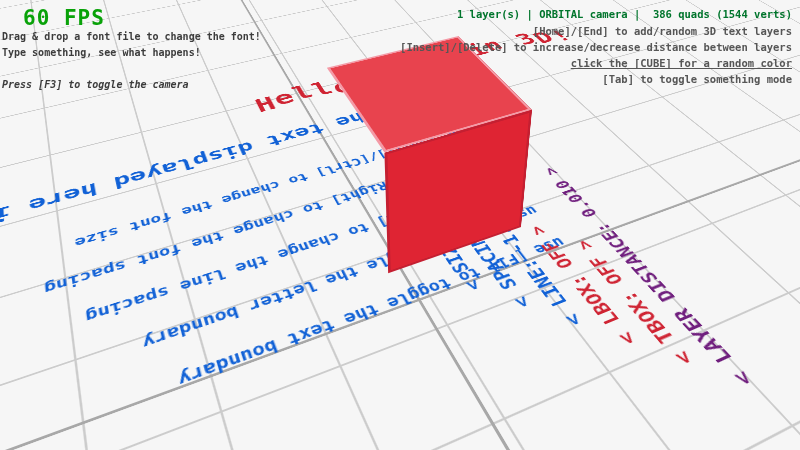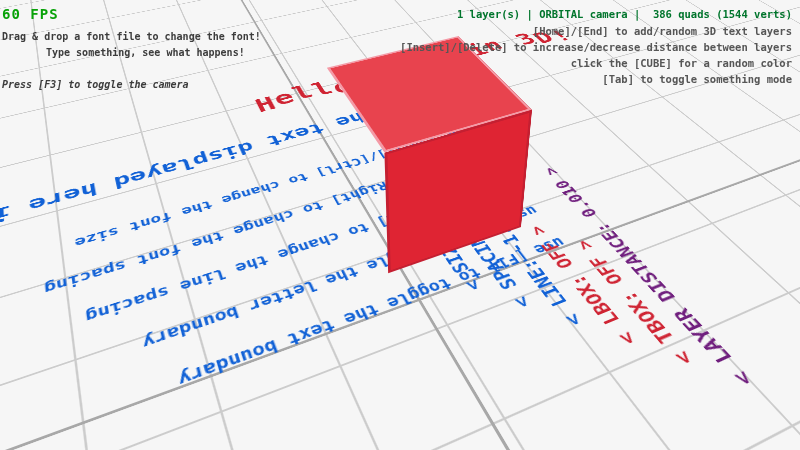--- a/index.html
+++ b/index.html
@@ -25,25 +25,25 @@
   
   .opt3d{position:absolute;font-size:22px;white-space:nowrap;transform-origin:0 0;transform:rotate(-90deg);}
   
   .cube{position:absolute;left:1185px;top:994px;width:160px;height:160px;transform-style:preserve-3d;}
   .cube .face{position:absolute;left:0;top:0;width:160px;height:160px;box-sizing:border-box;}
   .cube .top{background:#e8434e;border:3px solid #f49aa6;transform:translateZ(160px);}
   .cube .front{top:160px;background:#df2433;border:3px solid #c51f31;transform-origin:50% 0;transform:rotateX(90deg);}
   .cube .side{left:160px;background:#c82335;border:3px solid #b01c2c;transform-origin:0 50%;transform:rotateY(-90deg);}
   
   .hud{position:absolute;inset:0;pointer-events:none;}
-  .fps{position:absolute;left:2px;top:6px;font-size:14px;letter-spacing:1px;}
+  .fps{position:absolute;left:23px;top:6px;font-size:21px;letter-spacing:1px;}
   .tl{position:absolute;left:2px;font-size:10px;color:#3c3c3c;white-space:pre;}
-  .tl1{top:31px;} .tl2{top:47px;margin-left:44px;} .tl3{top:79px;font-style:italic;}
+  .tl1{top:31px;} .tl2{top:47px;} .tl3{top:79px;font-style:italic;}
   .tr{position:absolute;right:8px;font-size:10.5px;color:#565656;text-align:left;white-space:pre;}
-  .trs{top:8px;} .tr1{top:25px;} .tr2{top:41px;} .tr3{top:57px;} .tr4{top:73px;}
+  .trs{top:8px;} .tr1{top:25px;} .tr2{top:41px;} .tr3{top:57px;text-decoration:underline;} .tr4{top:73px;}
 </style>
 </head>
 <body>
 
 <div class="stage">
 
   <div class="scene">
     <div class="plane">
       <div class="axis-v"></div>
       <div class="axis-h"></div>

